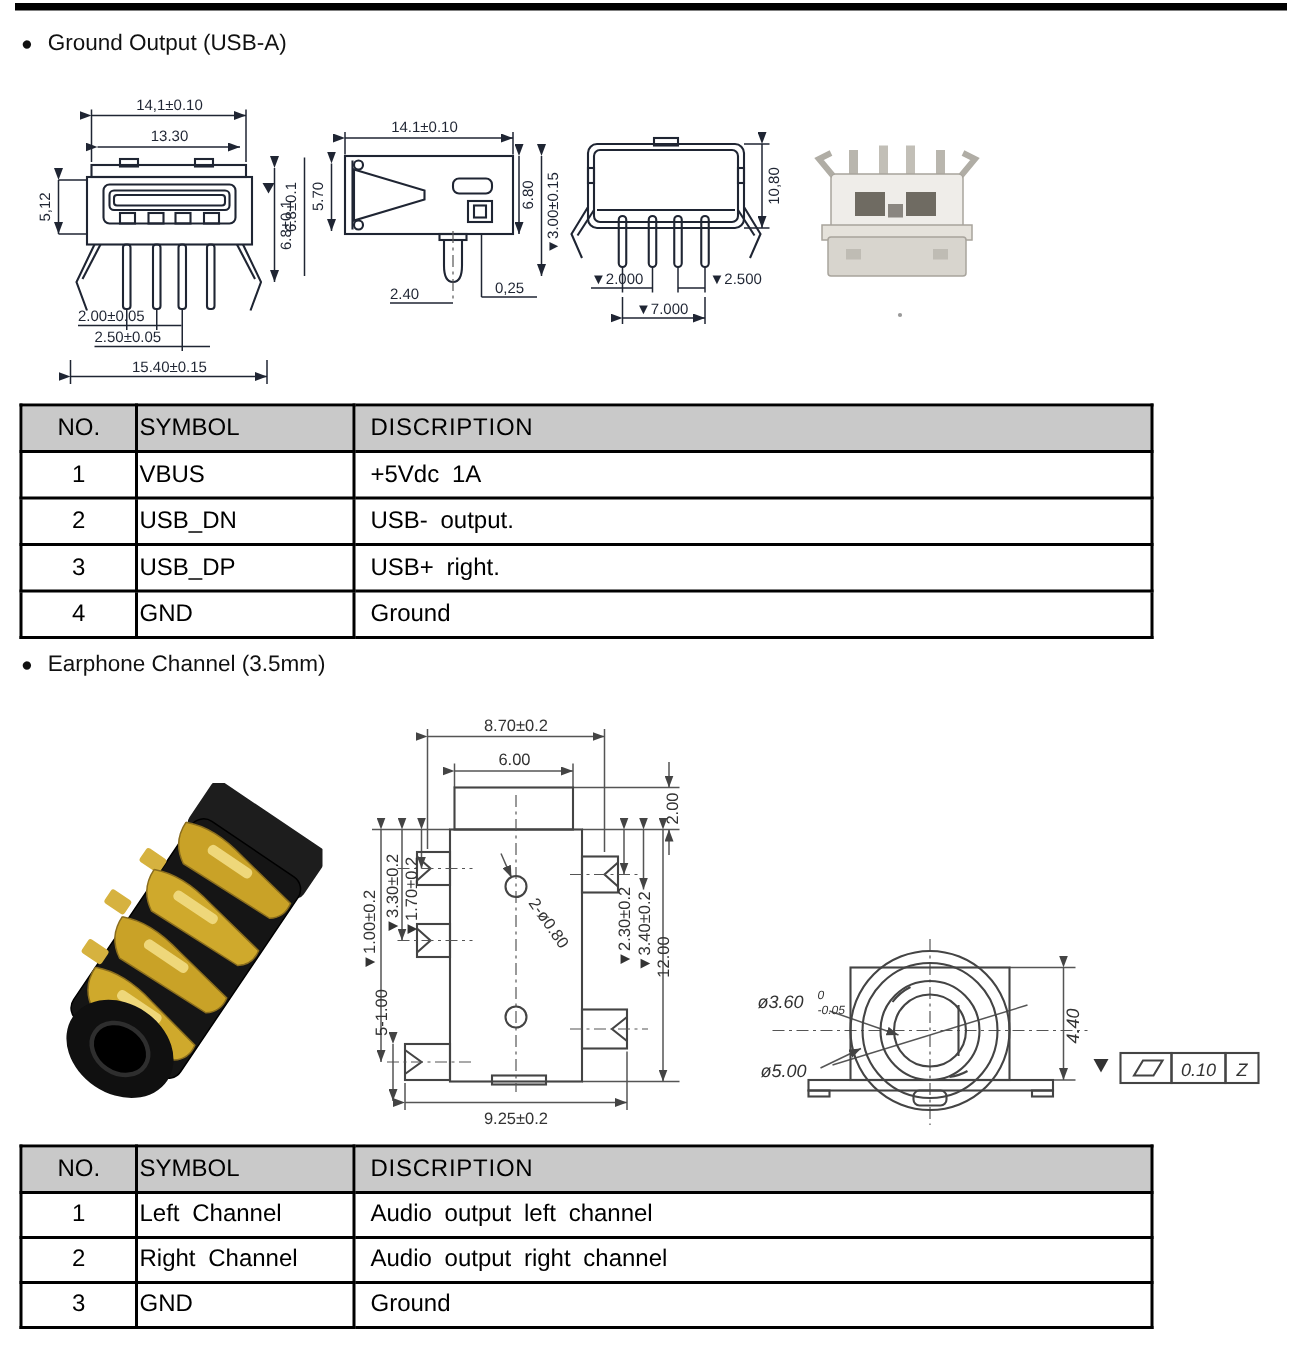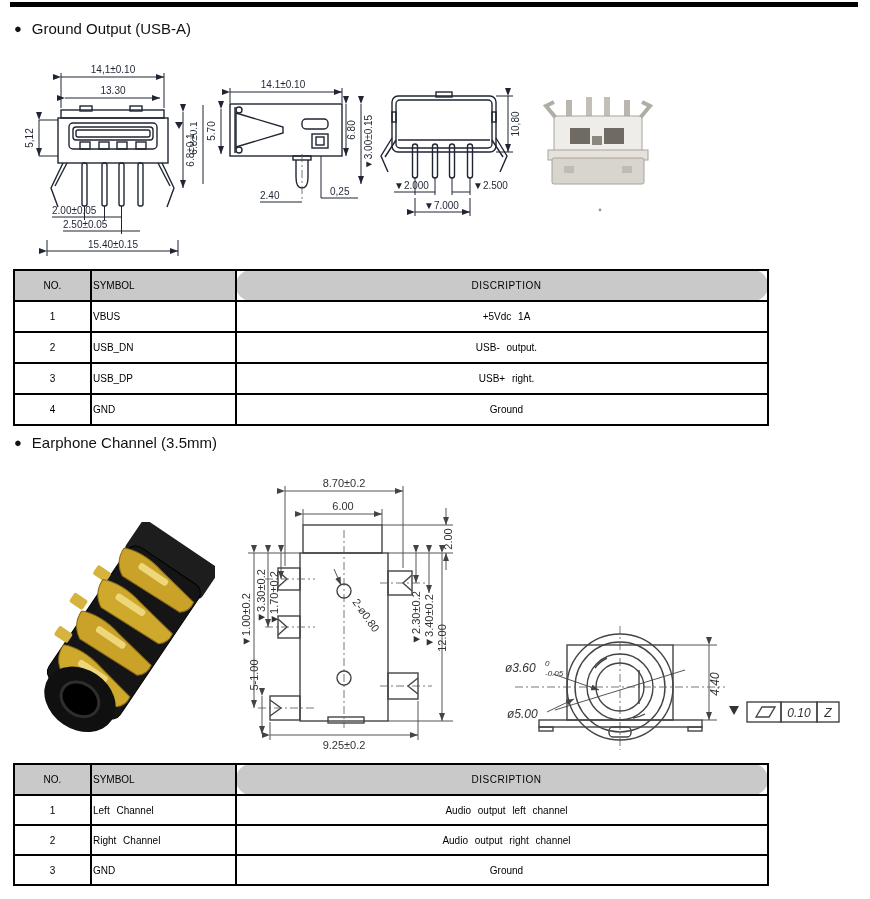--- a/index.html
+++ b/index.html
@@ -4,27 +4,27 @@
 <style>
   html,body{margin:0;padding:0;background:#ffffff;}
   #page{position:relative;width:870px;height:899px;background:#ffffff;
         font-family:"Liberation Sans", sans-serif;color:#000;overflow:hidden;}
   .abs{position:absolute;}
   .toprule{left:10px;top:2px;width:848px;height:5px;background:#000;}
   .heading{display:flex;align-items:center;gap:10px;font-size:15px;color:#111;}
   .bullet{font-size:13px;line-height:1;}
   table.spec{border-collapse:collapse;table-layout:fixed;background:#fff;}
   table.spec th, table.spec td{border:2px solid #000;font-weight:normal;
-        font-size:10px;color:#000;overflow:hidden;white-space:nowrap;}
+        font-size:16px;color:#000;overflow:hidden;white-space:nowrap;}
   table.spec th{background:#c9c9c9;height:27px;}
   .t1 td{height:27px;}
   .t2 td{height:26px;}
   .c-no{text-align:center;}
   .c-sym{text-align:left;word-spacing:4px;}
-  .c-desc{text-align:center;padding-left:10px;word-spacing:4px;border-radius:15px;}
+  .c-desc{text-align:left;padding-left:10px;word-spacing:4px;}
   th.c-desc{padding-left:10px;letter-spacing:0.5px;}
   svg text{font-family:"Liberation Sans", sans-serif;}
   .dimtxt{font-size:10px;fill:#1f2533;}
   .dimtxt2{font-size:11px;fill:#333;}
   .dimtxt3{font-size:12px;fill:#333;font-style:italic;}
   .dimline{stroke:#1f2533;stroke-width:1;fill:none;}
   .dimline2{stroke:#555;stroke-width:1;fill:none;}
   .body1{stroke:#1f2533;stroke-width:1.4;fill:none;}
   .body2{stroke:#444;stroke-width:1.4;fill:none;}
   .cl{stroke:#555;stroke-width:0.8;fill:none;stroke-dasharray:8 3 2 3;}

